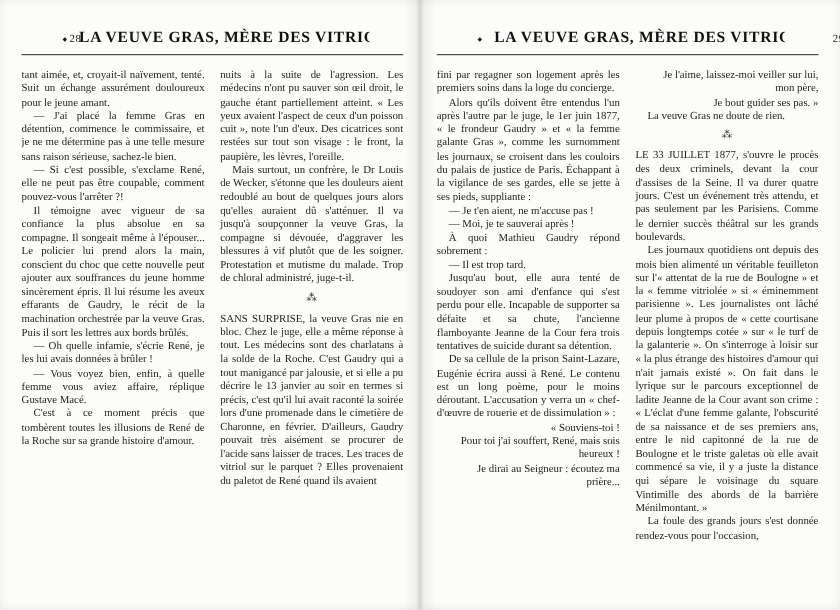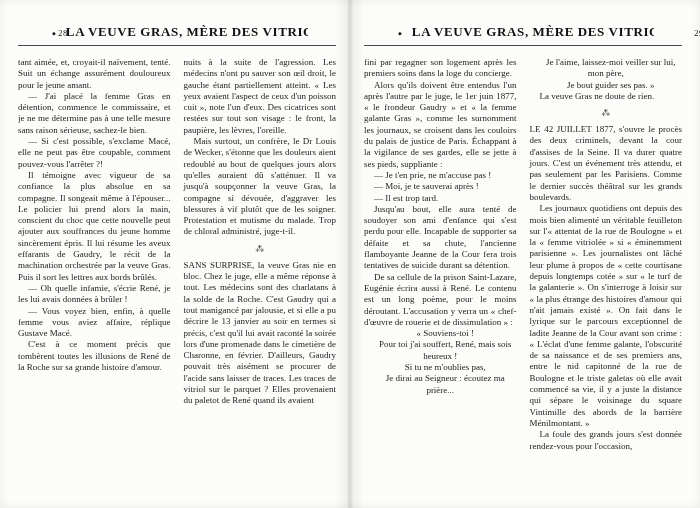--- a/index.html
+++ b/index.html
@@ -40,21 +40,21 @@
     height:436px; overflow:hidden;
   }
   .col {
     flex:1 1 0; min-width:0;
     text-align:justify;
     font-size:9px; line-height:11.3px;
     hyphens:auto;
   }
   .col p { text-indent:10px; }
   .col p.cont { text-indent:0; }
-  .col p.verse { text-align:center; }
+  .col p.verse { text-align:right; }
   .col p.fleuron {
     text-align:center; text-indent:0;
     font-size:9px; line-height:1;
     padding:7px 0 6px;
     font-family:"DejaVu Sans", sans-serif;
     color:#2a2a2a;
   }
 
   .fold {
     position:absolute; left:336px; top:0;
@@ -82,21 +82,21 @@
         <span class="orn">◆</span>
       </span>
       <span class="pg-num"></span>
     </header>
     <div class="rule"></div>
 
     <div class="cols">
       <div class="col">
         <p class="cont">tant aimée, et, croyait-il naïvement, tenté. Suit un échange assurément douloureux pour le jeune amant.</p>
         <p>— J'ai placé la femme Gras en détention, commence le commissaire, et je ne me détermine pas à une telle mesure sans raison sérieuse, sachez-le bien.</p>
-        <p>— Si c'est possible, s'exclame Macé, elle ne peut pas être coupable, comment pouvez-vous l'arrêter ?!</p>
+        <p>— Si c'est possible, s'exclame René, elle ne peut pas être coupable, comment pouvez-vous l'arrêter ?!</p>
         <p>Il témoigne avec vigueur de sa confiance la plus absolue en sa compagne. Il songeait même à l'épouser... Le policier lui prend alors la main, conscient du choc que cette nouvelle peut ajouter aux souffrances du jeune homme sincèrement épris. Il lui résume les aveux effarants de Gaudry, le récit de la machination orchestrée par la veuve Gras. Puis il sort les lettres aux bords brûlés.</p>
         <p>— Oh quelle infamie, s'écrie René, je les lui avais données à brûler !</p>
         <p>— Vous voyez bien, enfin, à quelle femme vous aviez affaire, réplique Gustave Macé.</p>
         <p>C'est à ce moment précis que tombèrent toutes les illusions de René de la Roche sur sa grande histoire d'amour.</p>
       </div>
       <div class="col">
         <p class="cont">nuits à la suite de l'agression. Les médecins n'ont pu sauver son œil droit, le gauche étant partiellement atteint. « Les yeux avaient l'aspect de ceux d'un poisson cuit », note l'un d'eux. Des cicatrices sont restées sur tout son visage : le front, la paupière, les lèvres, l'oreille.</p>
         <p>Mais surtout, un confrère, le Dr Louis de Wecker, s'étonne que les douleurs aient redoublé au bout de quelques jours alors qu'elles auraient dû s'atténuer. Il va jusqu'à soupçonner la veuve Gras, la compagne si dévouée, d'aggraver les blessures à vif plutôt que de les soigner. Protestation et mutisme du malade. Trop de chloral administré, juge-t-il.</p>
         <p class="fleuron">⁂</p>
         <p class="cont">SANS SURPRISE, la veuve Gras nie en bloc. Chez le juge, elle a même réponse à tout. Les médecins sont des charlatans à la solde de la Roche. C'est Gaudry qui a tout manigancé par jalousie, et si elle a pu décrire le 13 janvier au soir en termes si précis, c'est qu'il lui avait raconté la soirée lors d'une promenade dans le cimetière de Charonne, en février. D'ailleurs, Gaudry pouvait très aisément se procurer de l'acide sans laisser de traces. Les traces de vitriol sur le parquet ? Elles provenaient du paletot de René quand ils avaient</p>
@@ -113,36 +113,36 @@
         <span class="orn">◆</span>
       </span>
       <span class="pg-num">29</span>
     </header>
     <div class="rule"></div>
 
     <div class="cols">
       <div class="col">
         <p class="cont">fini par regagner son logement après les premiers soins dans la loge du concierge.</p>
         <p>Alors qu'ils doivent être entendus l'un après l'autre par le juge, le 1er juin 1877, « le frondeur Gaudry » et « la femme galante Gras », comme les surnomment les journaux, se croisent dans les couloirs du palais de justice de Paris. Échappant à la vigilance de ses gardes, elle se jette à ses pieds, suppliante :</p>
-        <p>— Je t'en prie, ne m'accuse pas !</p>
+        <p>— Je t'en aient, ne m'accuse pas !</p>
         <p>— Moi, je te sauverai après !</p>
+        <p>À quoi Mathieu Gaudry répond sobrement :</p>
         <p>— Il est trop tard.</p>
         <p>Jusqu'au bout, elle aura tenté de soudoyer son ami d'enfance qui s'est perdu pour elle. Incapable de supporter sa défaite et sa chute, l'ancienne flamboyante Jeanne de la Cour fera trois tentatives de suicide durant sa détention.</p>
         <p>De sa cellule de la prison Saint-Lazare, Eugénie écrira aussi à René. Le contenu est un long poème, pour le moins déroutant. L'accusation y verra un « chef-d'œuvre de rouerie et de dissimulation » :</p>
         <p class="verse">« Souviens-toi !</p>
         <p class="verse">Pour toi j'ai souffert, René, mais sois heureux !</p>
-        <p class="verse">Si tu ne m'oublies pas,</p>
         <p class="verse">Je dirai au Seigneur : écoutez ma prière...</p>
       </div>
       <div class="col">
         <p class="verse">Je l'aime, laissez-moi veiller sur lui, mon père,</p>
         <p class="verse">Je bout guider ses pas. »</p>
         <p>La veuve Gras ne doute de rien.</p>
         <p class="fleuron">⁂</p>
-        <p class="cont">LE 42 JUILLET 1877, s'ouvre le procès des deux criminels, devant la cour d'assises de la Seine. Il va durer quatre jours. C'est un événement très attendu, et pas seulement par les Parisiens. Comme le dernier succès théâtral sur les grands boulevards.</p>
+        <p class="cont">LE 33 JUILLET 1877, s'ouvre le procès des deux criminels, devant la cour d'assises de la Seine. Il va durer quatre jours. C'est un événement très attendu, et pas seulement par les Parisiens. Comme le dernier succès théâtral sur les grands boulevards.</p>
         <p>Les journaux quotidiens ont depuis des mois bien alimenté un véritable feuilleton sur l'« attentat de la rue de Boulogne » et la « femme vitriolée » si « éminemment parisienne ». Les journalistes ont lâché leur plume à propos de « cette courtisane depuis longtemps cotée » sur « le turf de la galanterie ». On s'interroge à loisir sur « la plus étrange des histoires d'amour qui n'ait jamais existé ». On fait dans le lyrique sur le parcours exceptionnel de ladite Jeanne de la Cour avant son crime : « L'éclat d'une femme galante, l'obscurité de sa naissance et de ses premiers ans, entre le nid capitonné de la rue de Boulogne et le triste galetas où elle avait commencé sa vie, il y a juste la distance qui sépare le voisinage du square Vintimille des abords de la barrière Ménilmontant. »</p>
         <p>La foule des grands jours s'est donnée rendez-vous pour l'occasion,</p>
       </div>
     </div>
   </section>
 
   <div class="fold"></div>
 </div>
 
 </body></html>

